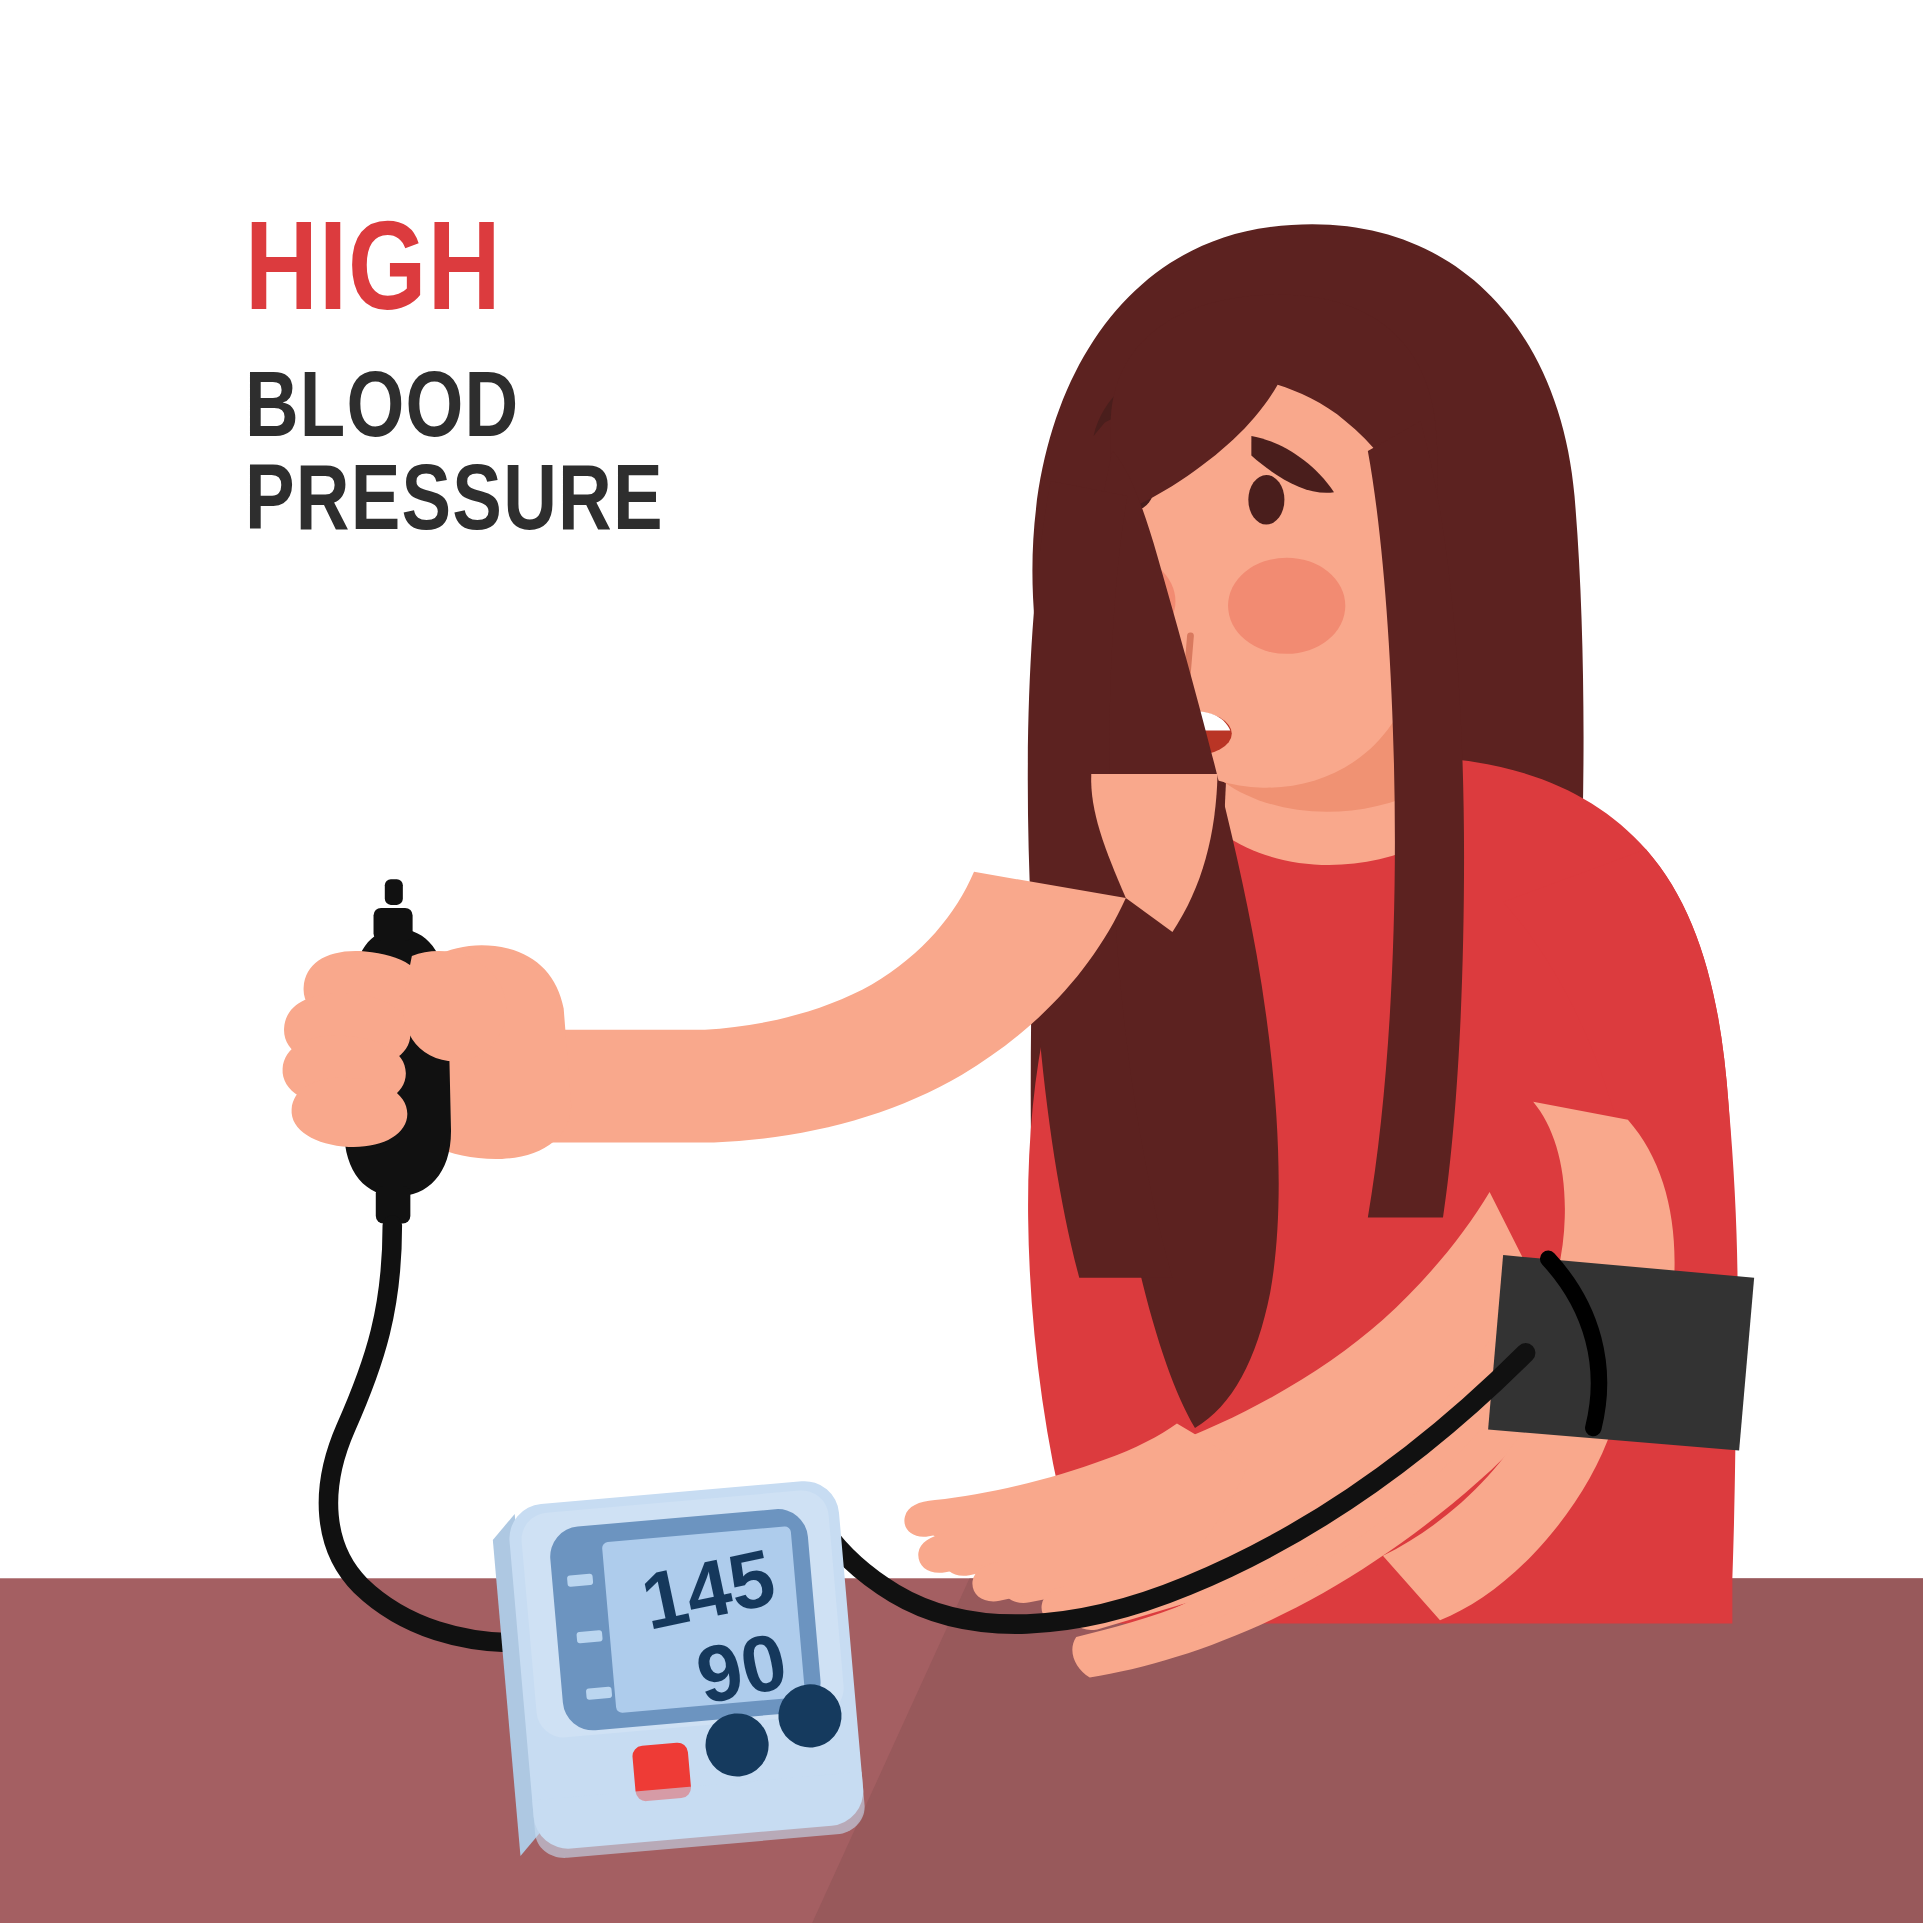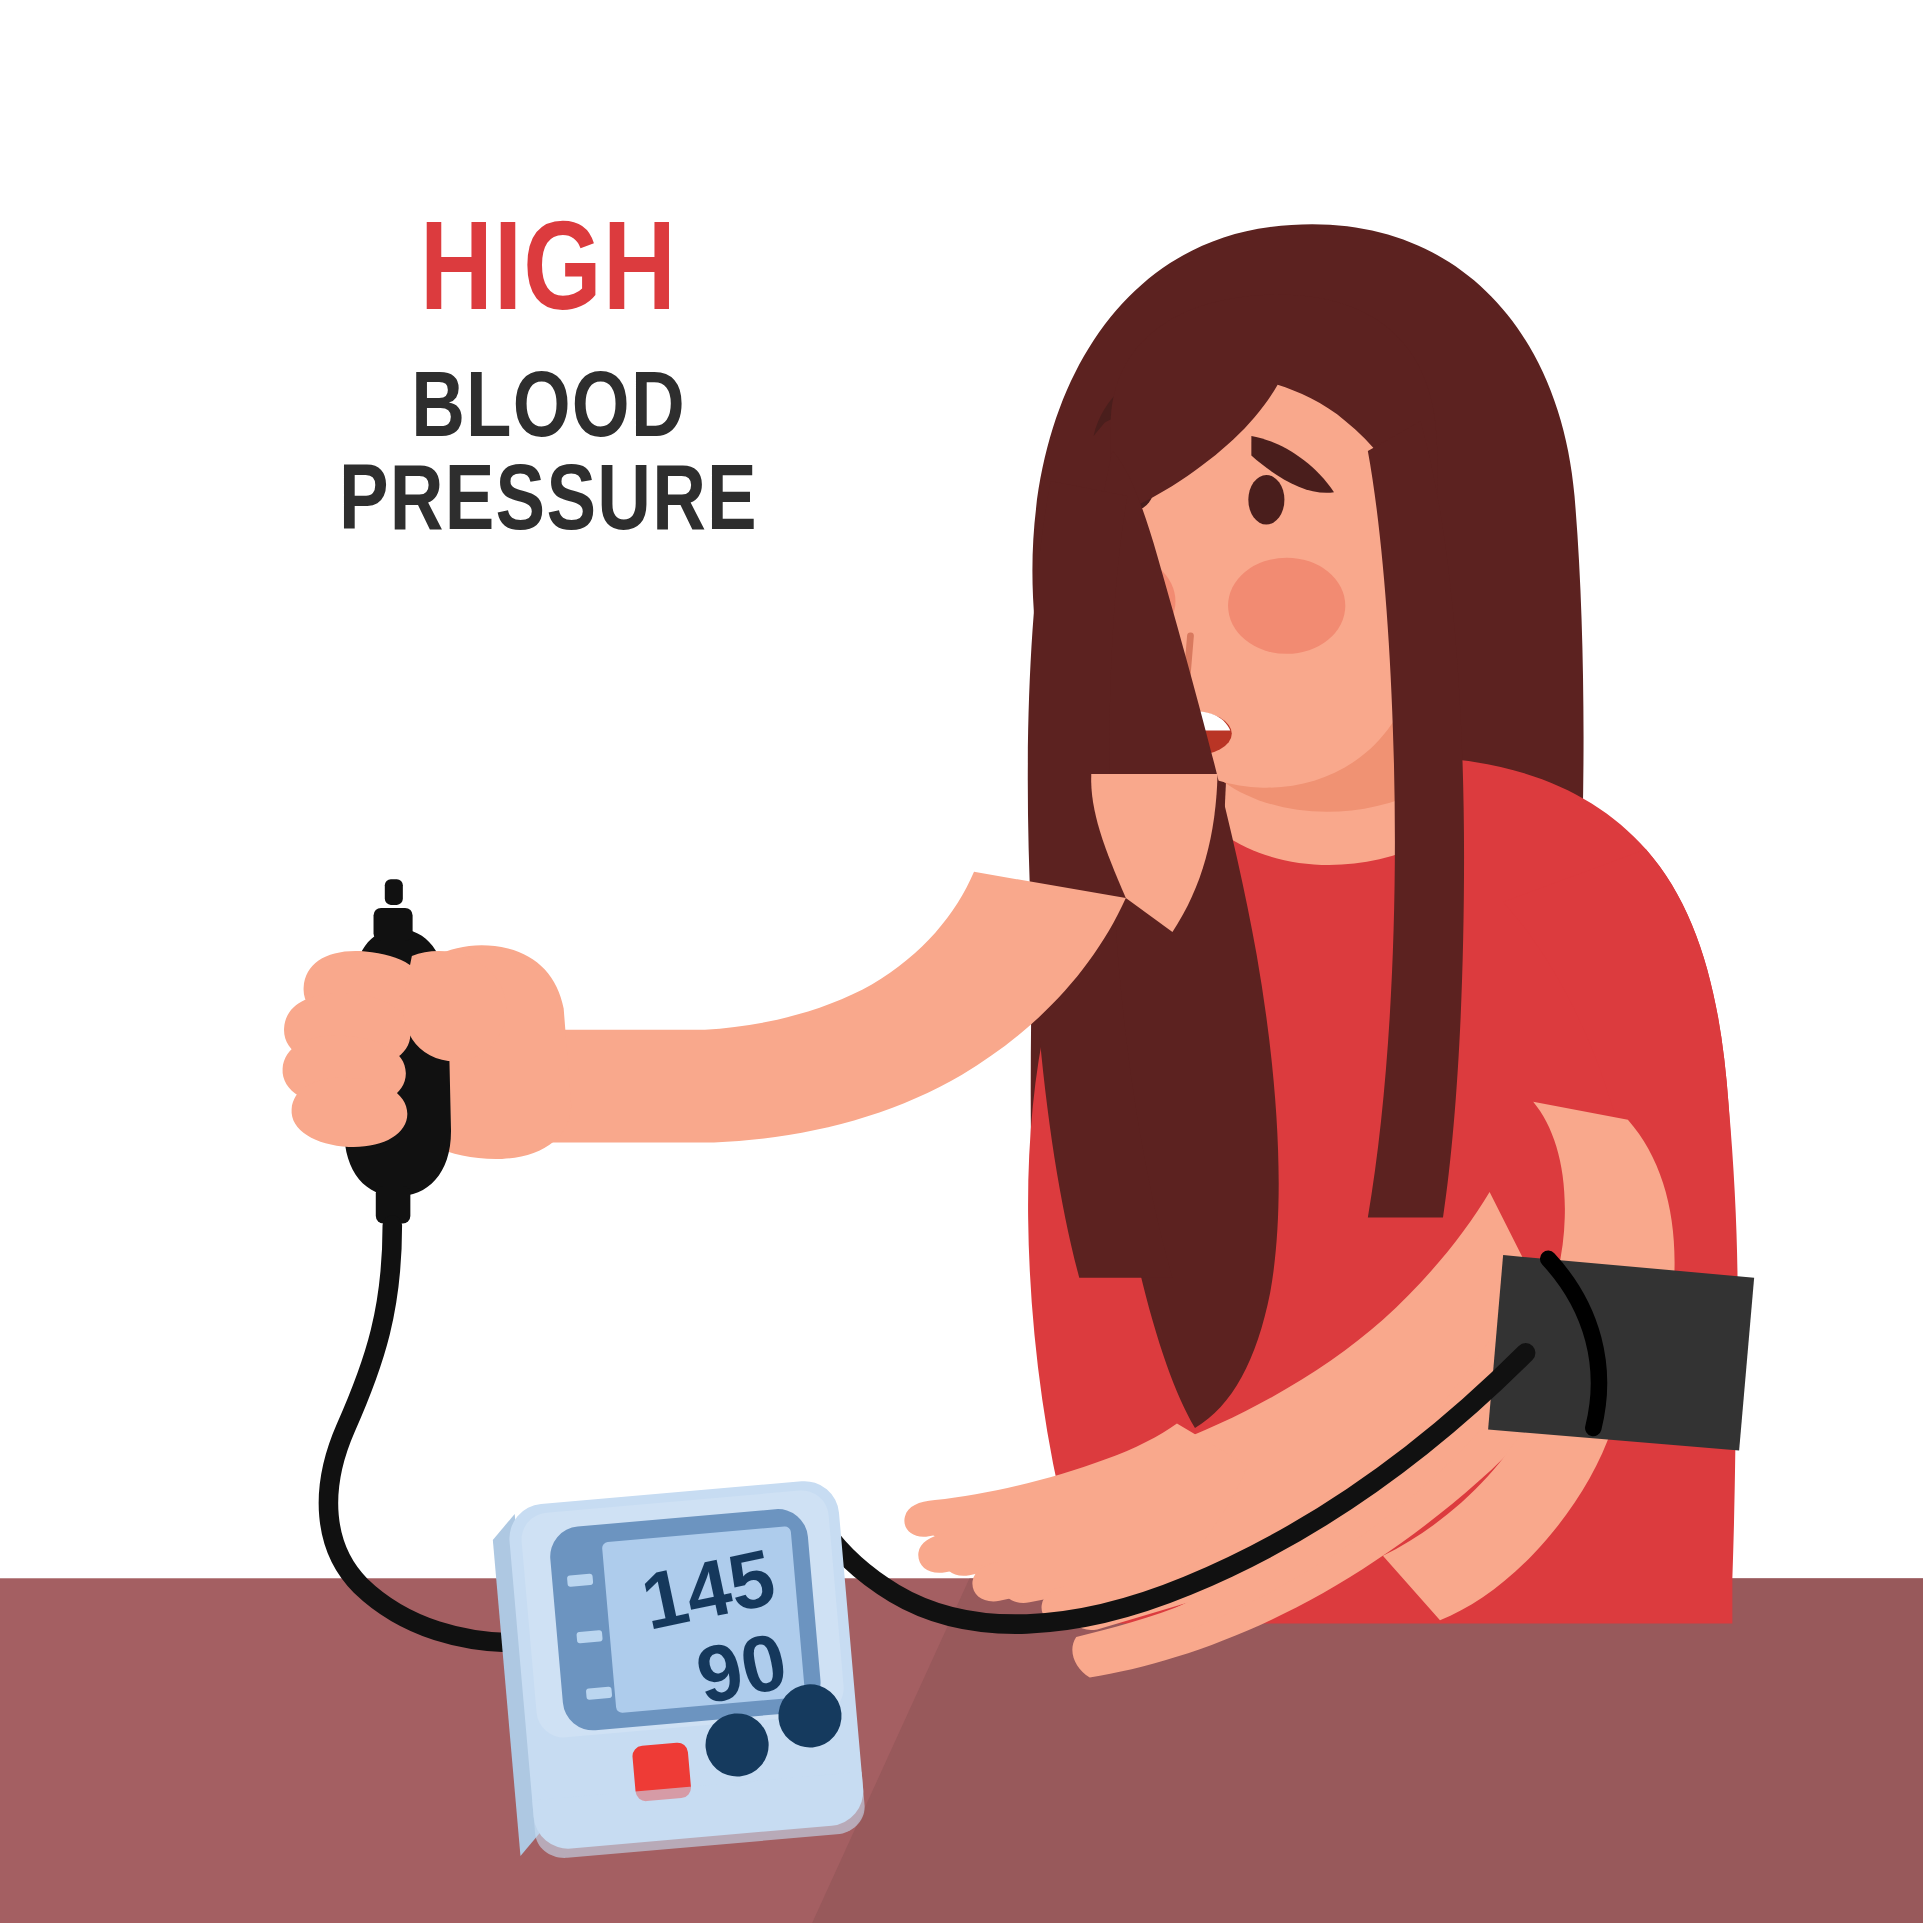--- a/index.html
+++ b/index.html
@@ -9,21 +9,21 @@
     width:1924px;height:1924px;overflow:hidden;
   }
   #stage{position:relative;width:1924px;height:1924px;background:#ffffff;}
   #art{position:absolute;left:0;top:0;width:1924px;height:1924px;display:block;}
 
   
   #headline{
     position:absolute;
     left:169px; top:203px;
     width:759px;
-    text-align:center;
+    text-align:left;
     line-height:1;
     user-select:none;
   }
   #headline .l1{
     display:block;
     font-family:"Liberation Sans", sans-serif;
     font-weight:700;
     font-size:126px;
     letter-spacing:1.5px;
     transform:scaleX(0.80);

